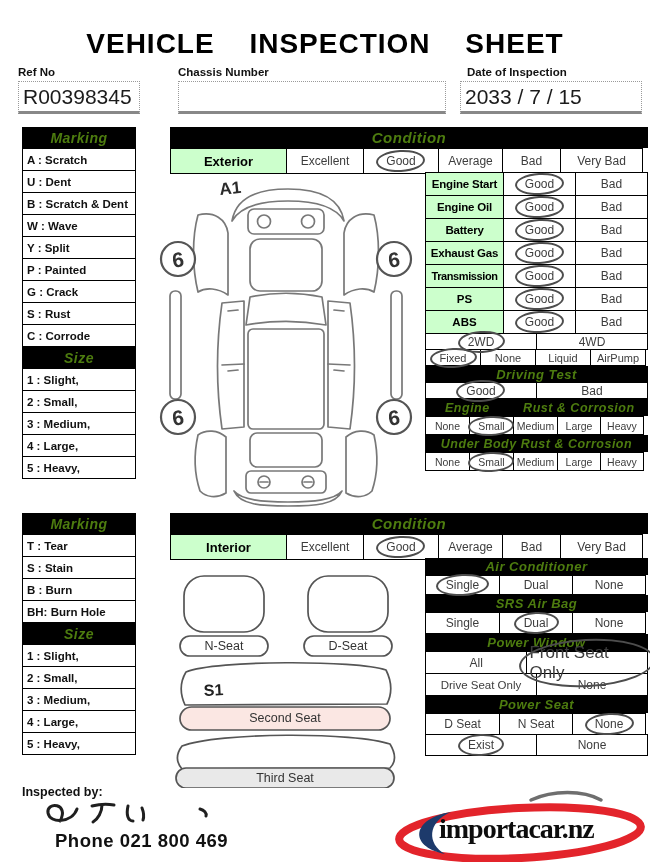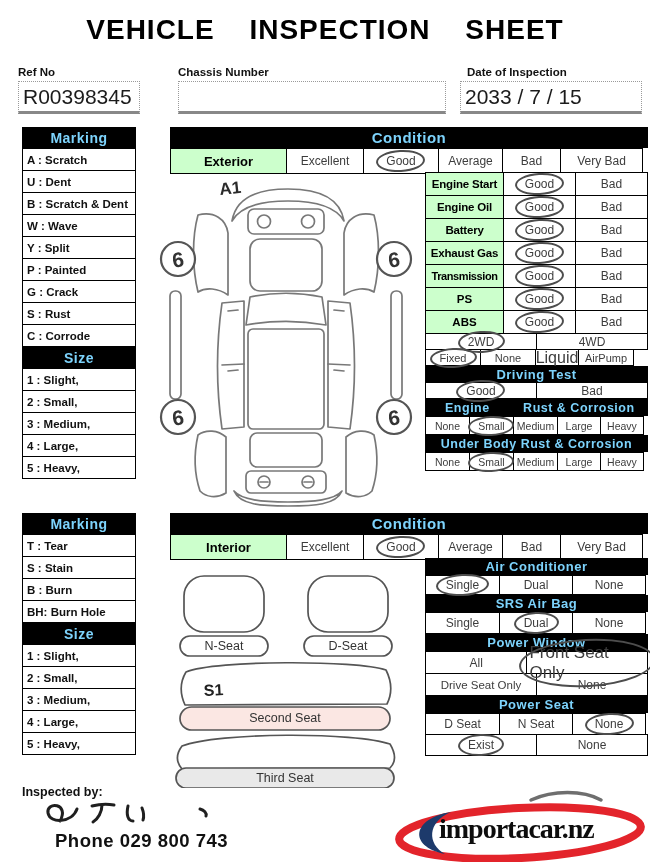--- a/index.html
+++ b/index.html
@@ -1,29 +1,29 @@
 <!DOCTYPE html>
 <html><head>
 <meta charset="utf-8">
 <style>
   html,body{margin:0;padding:0;background:#fff;}
   .sheet{position:relative;width:650px;height:865px;background:#fff;overflow:hidden;
          font-family:"Liberation Sans",sans-serif;color:#111;}
   .abs{position:absolute;}
   
-  .title{left:0;right:0;top:14px;text-align:center;font-size:28px;font-weight:800;
+  .title{left:0;right:0;top:28px;text-align:center;font-size:28px;font-weight:800;
          letter-spacing:1px;word-spacing:26px;color:#000;}
   
   .flabel{font-size:11.5px;font-weight:700;color:#111;}
   .fbox{border-top:1px dotted #9a9a9a;border-left:1px dotted #9a9a9a;border-right:1px dotted #9a9a9a;
         border-bottom:3px solid #888;display:flex;align-items:center;font-size:21px;color:#1b1b1b;
         padding-left:4px;box-sizing:border-box;background:#fff;}
   
-  .hdr{background:#000;color:#7dd3fc;display:flex;align-items:center;justify-content:center;
-       font-weight:700;letter-spacing:.5px;}
+  .hdr{background:#000;color:#4d7c0f;display:flex;align-items:center;justify-content:center;
+       font-weight:700;letter-spacing:.5px;font-style:italic;}
   
   .row{display:flex;}
   .row + .row{margin-top:-1px;}
   .cell{border:1px solid #000;margin-left:-1px;display:flex;align-items:center;justify-content:center;
         background:#fff;box-sizing:border-box;color:#3d3d3d;font-size:12px;font-weight:500;}
   .cell:first-child{margin-left:0;}
   .green{background:#ccffcc;color:#000;font-weight:700;}
   
   .mtab{width:114px;}
   .mhdr{height:21px;font-size:14px;}
@@ -223,21 +223,21 @@
           <span>4WD</span>
         </div>
     </div>
     <div class="row" style="height:17px">
       <div class="cell" style="width:56px;font-size:11px">
           <span class="circ">Fixed</span>
         </div>
       <div class="cell" style="width:56px;font-size:11px">
           <span>None</span>
         </div>
-      <div class="cell" style="width:44px;font-size:16px">
+      <div class="cell" style="width:56px;font-size:11px">
           <span>Liquid</span>
         </div>
       <div class="cell" style="width:56px;font-size:11px">
           <span>AirPump</span>
         </div>
     </div>
     <div class="hdr" style="height:16px;font-size:13px">Driving Test</div>
     <div class="row" style="height:17px">
       <div class="cell" style="width:112px">
           <span class="circ">Good</span>
@@ -413,21 +413,21 @@
     <g stroke="#1f1f1f" stroke-width="3" fill="none" stroke-linecap="round">
       <path d="M30,24 C40,6 16,4 18,16 C20,27 42,26 47,12"></path>
       <path d="M62,9 C70,7 78,7 84,8"></path>
       <path d="M72,8 C72,15 68,22 63,25"></path>
       <path d="M98,9 C96,18 98,24 103,24"></path>
       <path d="M112,11 C114,16 114,20 113,23"></path>
       <path d="M170,12 C174,13 177,16 176,19"></path>
     </g>
   </svg>
 
-  <div class="abs phone" style="left:55px;top:830px">Phone  029 800 743</div>
+  <div class="abs phone" style="left:55px;top:830px">Phone  021 800 469</div>
 
   <div class="abs" style="left:393px;top:786px;width:254px;height:76px">
     <svg width="254" height="76" viewBox="0 0 254 76">
       <path d="M138,14 C160,4 190,4 208,14" stroke="#6e6e6e" stroke-width="3.5" fill="none" stroke-linecap="round"></path>
       <ellipse cx="127" cy="47" rx="121" ry="25" fill="none" stroke="#e3242b" stroke-width="8" transform="rotate(-3 127 47)"></ellipse>
       <path d="M58,26 C20,32 14,60 52,68 C34,58 34,36 58,26 Z" fill="#1d3a6b"></path>
     </svg>
     <span class="abs logotext" style="left:46px;top:27px">importacar.nz</span>
   </div>
 

